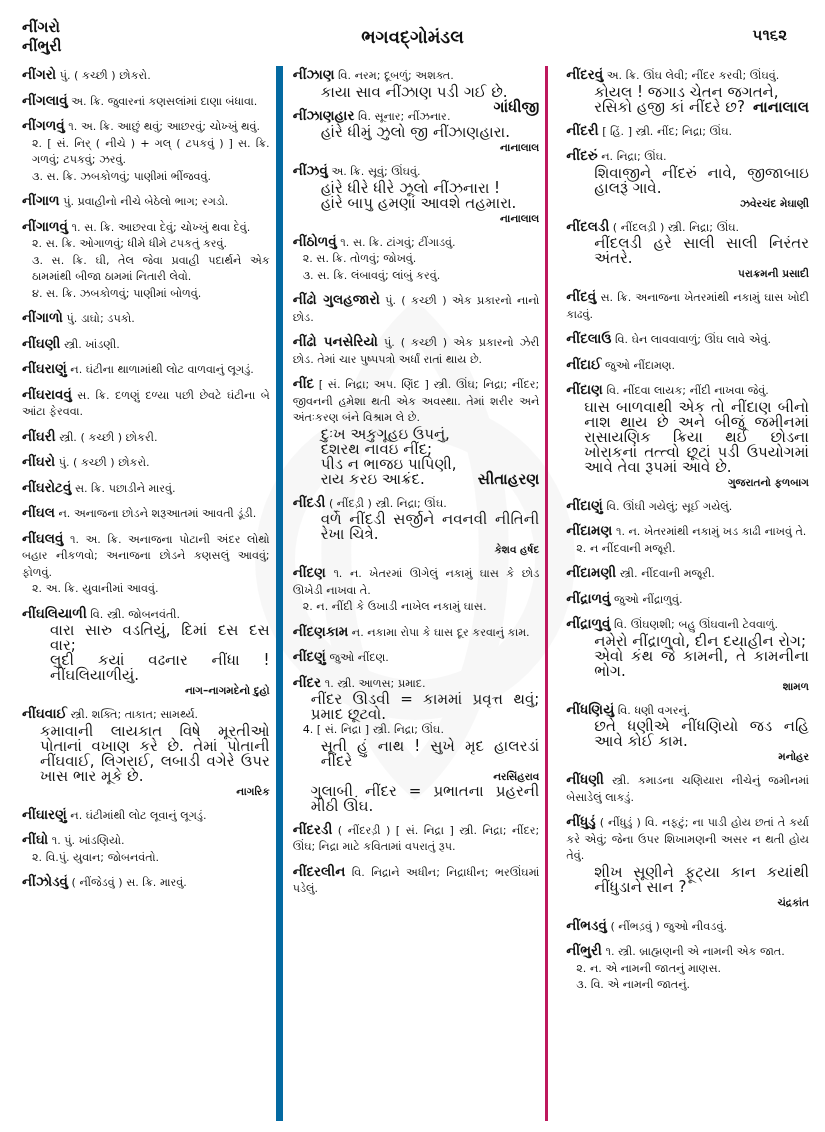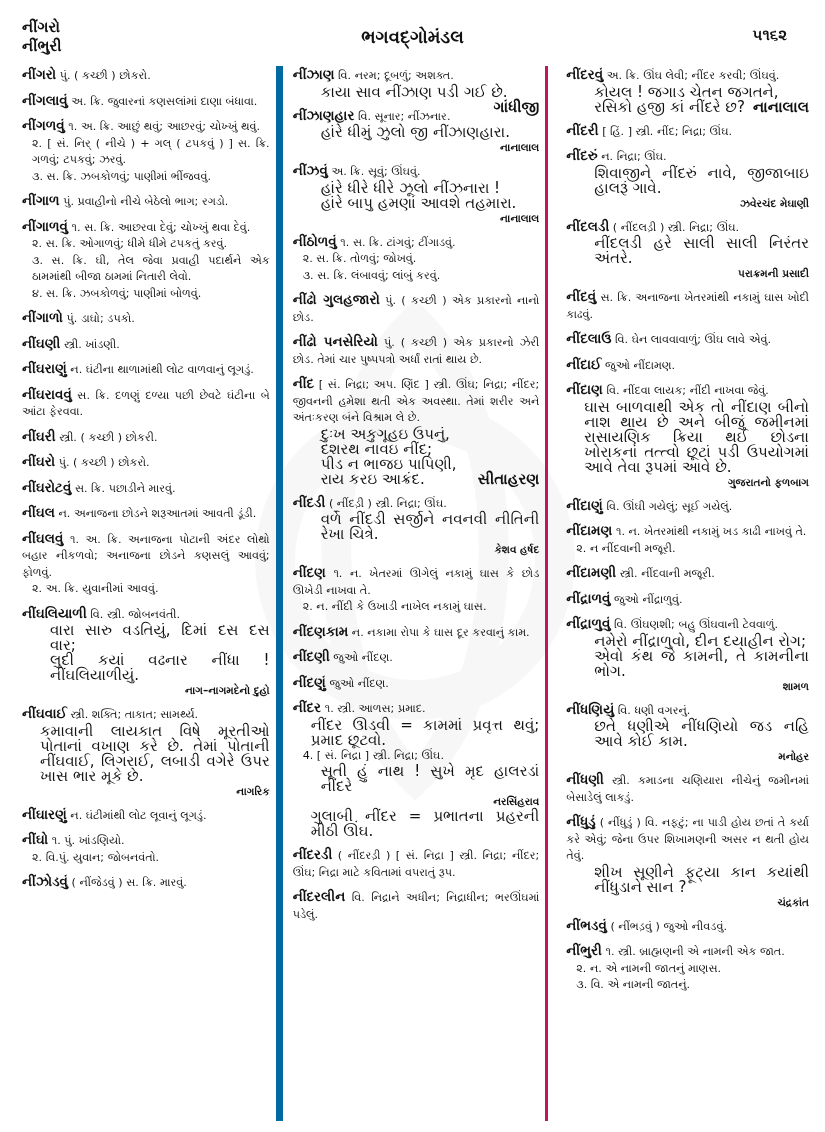--- a/index.html
+++ b/index.html
@@ -160,23 +160,20 @@
         <div class="src">કેશવ હર્ષદ</div>
       </div>
       <div class="entry">
         <div><span class="hw">નીંદણ</span> <span>૧. ન. ખેતરમાં ઊગેલું નકામું ઘાસ કે છોડ ઊખેડી નાખવા તે.</span></div>
         <div class="sense">૨. ન. નીંદી કે ઉખાડી નાખેલ નકામું ઘાસ.</div>
       </div>
       <div class="entry">
         <div><span class="hw">નીંદણકામ</span> <span>ન. નકામા રોપા કે ઘાસ દૂર કરવાનું કામ.</span></div>
       </div>
       <div class="entry">
-        <div><span class="hw">નીંદણી</span> <span>જુઓ નીંદણ.</span></div>
-      </div>
-      <div class="entry">
         <div><span class="hw">નીંદણું</span> <span>જુઓ નીંદણ.</span></div>
       </div>
       <div class="entry">
         <div><span class="hw">નીંદર</span> <span>૧. સ્ત્રી. આળસ; પ્રમાદ.</span></div>
         <div class="quote" style="padding-left: 18px;">નીંદર ઊડવી = કામમાં પ્રવૃત્ત થવું; પ્રમાદ છૂટવો.</div>
         <div class="sense">4. [ સં. નિદ્રા ] સ્ત્રી. નિદ્રા; ઊંઘ.</div>
         <div class="quote"><span>સૂતી હું નાથ ! સુખે મૃદ હાલરડાં નીંદરે</span></div>
         <div class="src">નરસિંહરાવ</div>
         <div class="quote" style="padding-left: 18px;">ગુલાબી નીંદર = પ્રભાતના પ્રહરની મીઠી ઊંઘ.</div>
       </div>

